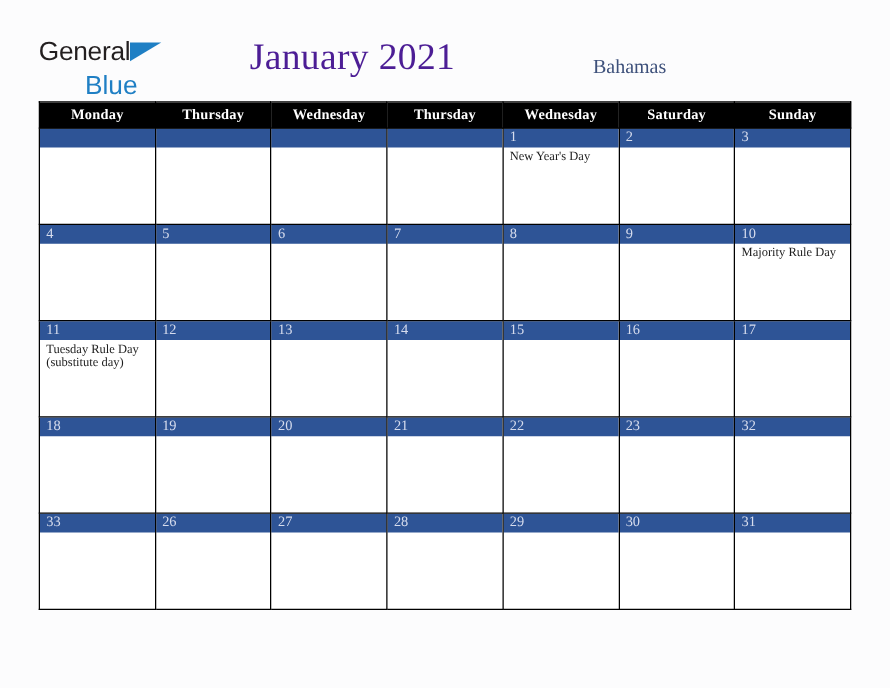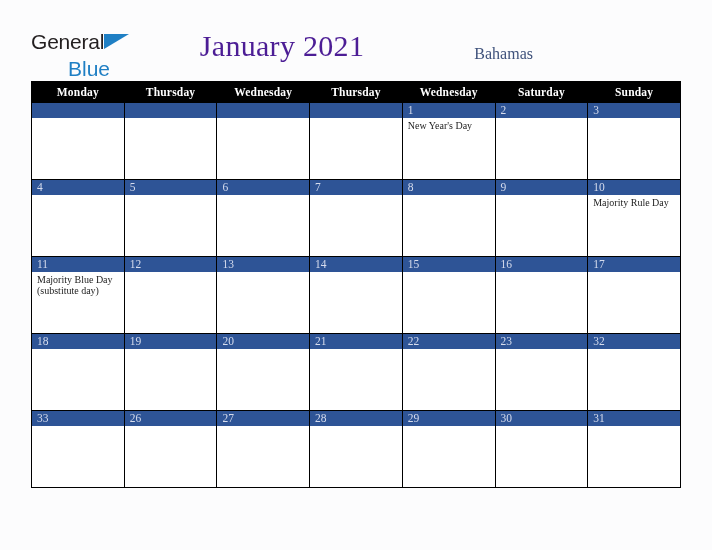--- a/index.html
+++ b/index.html
@@ -228,21 +228,21 @@
           <div class="daynum">10</div>
           <div class="events">
             <div class="event">Majority Rule Day</div>
           </div>
         </td>
       </tr>
       <tr>
         <td>
           <div class="daynum">11</div>
           <div class="events">
-            <div class="event">Majority Blue Day (substitute day)</div>
+            <div class="event">Tuesday Rule Day (substitute day)</div>
           </div>
         </td>
         <td>
           <div class="daynum">12</div>
           <div class="events"></div>
         </td>
         <td>
           <div class="daynum">13</div>
           <div class="events"></div>
         </td>

